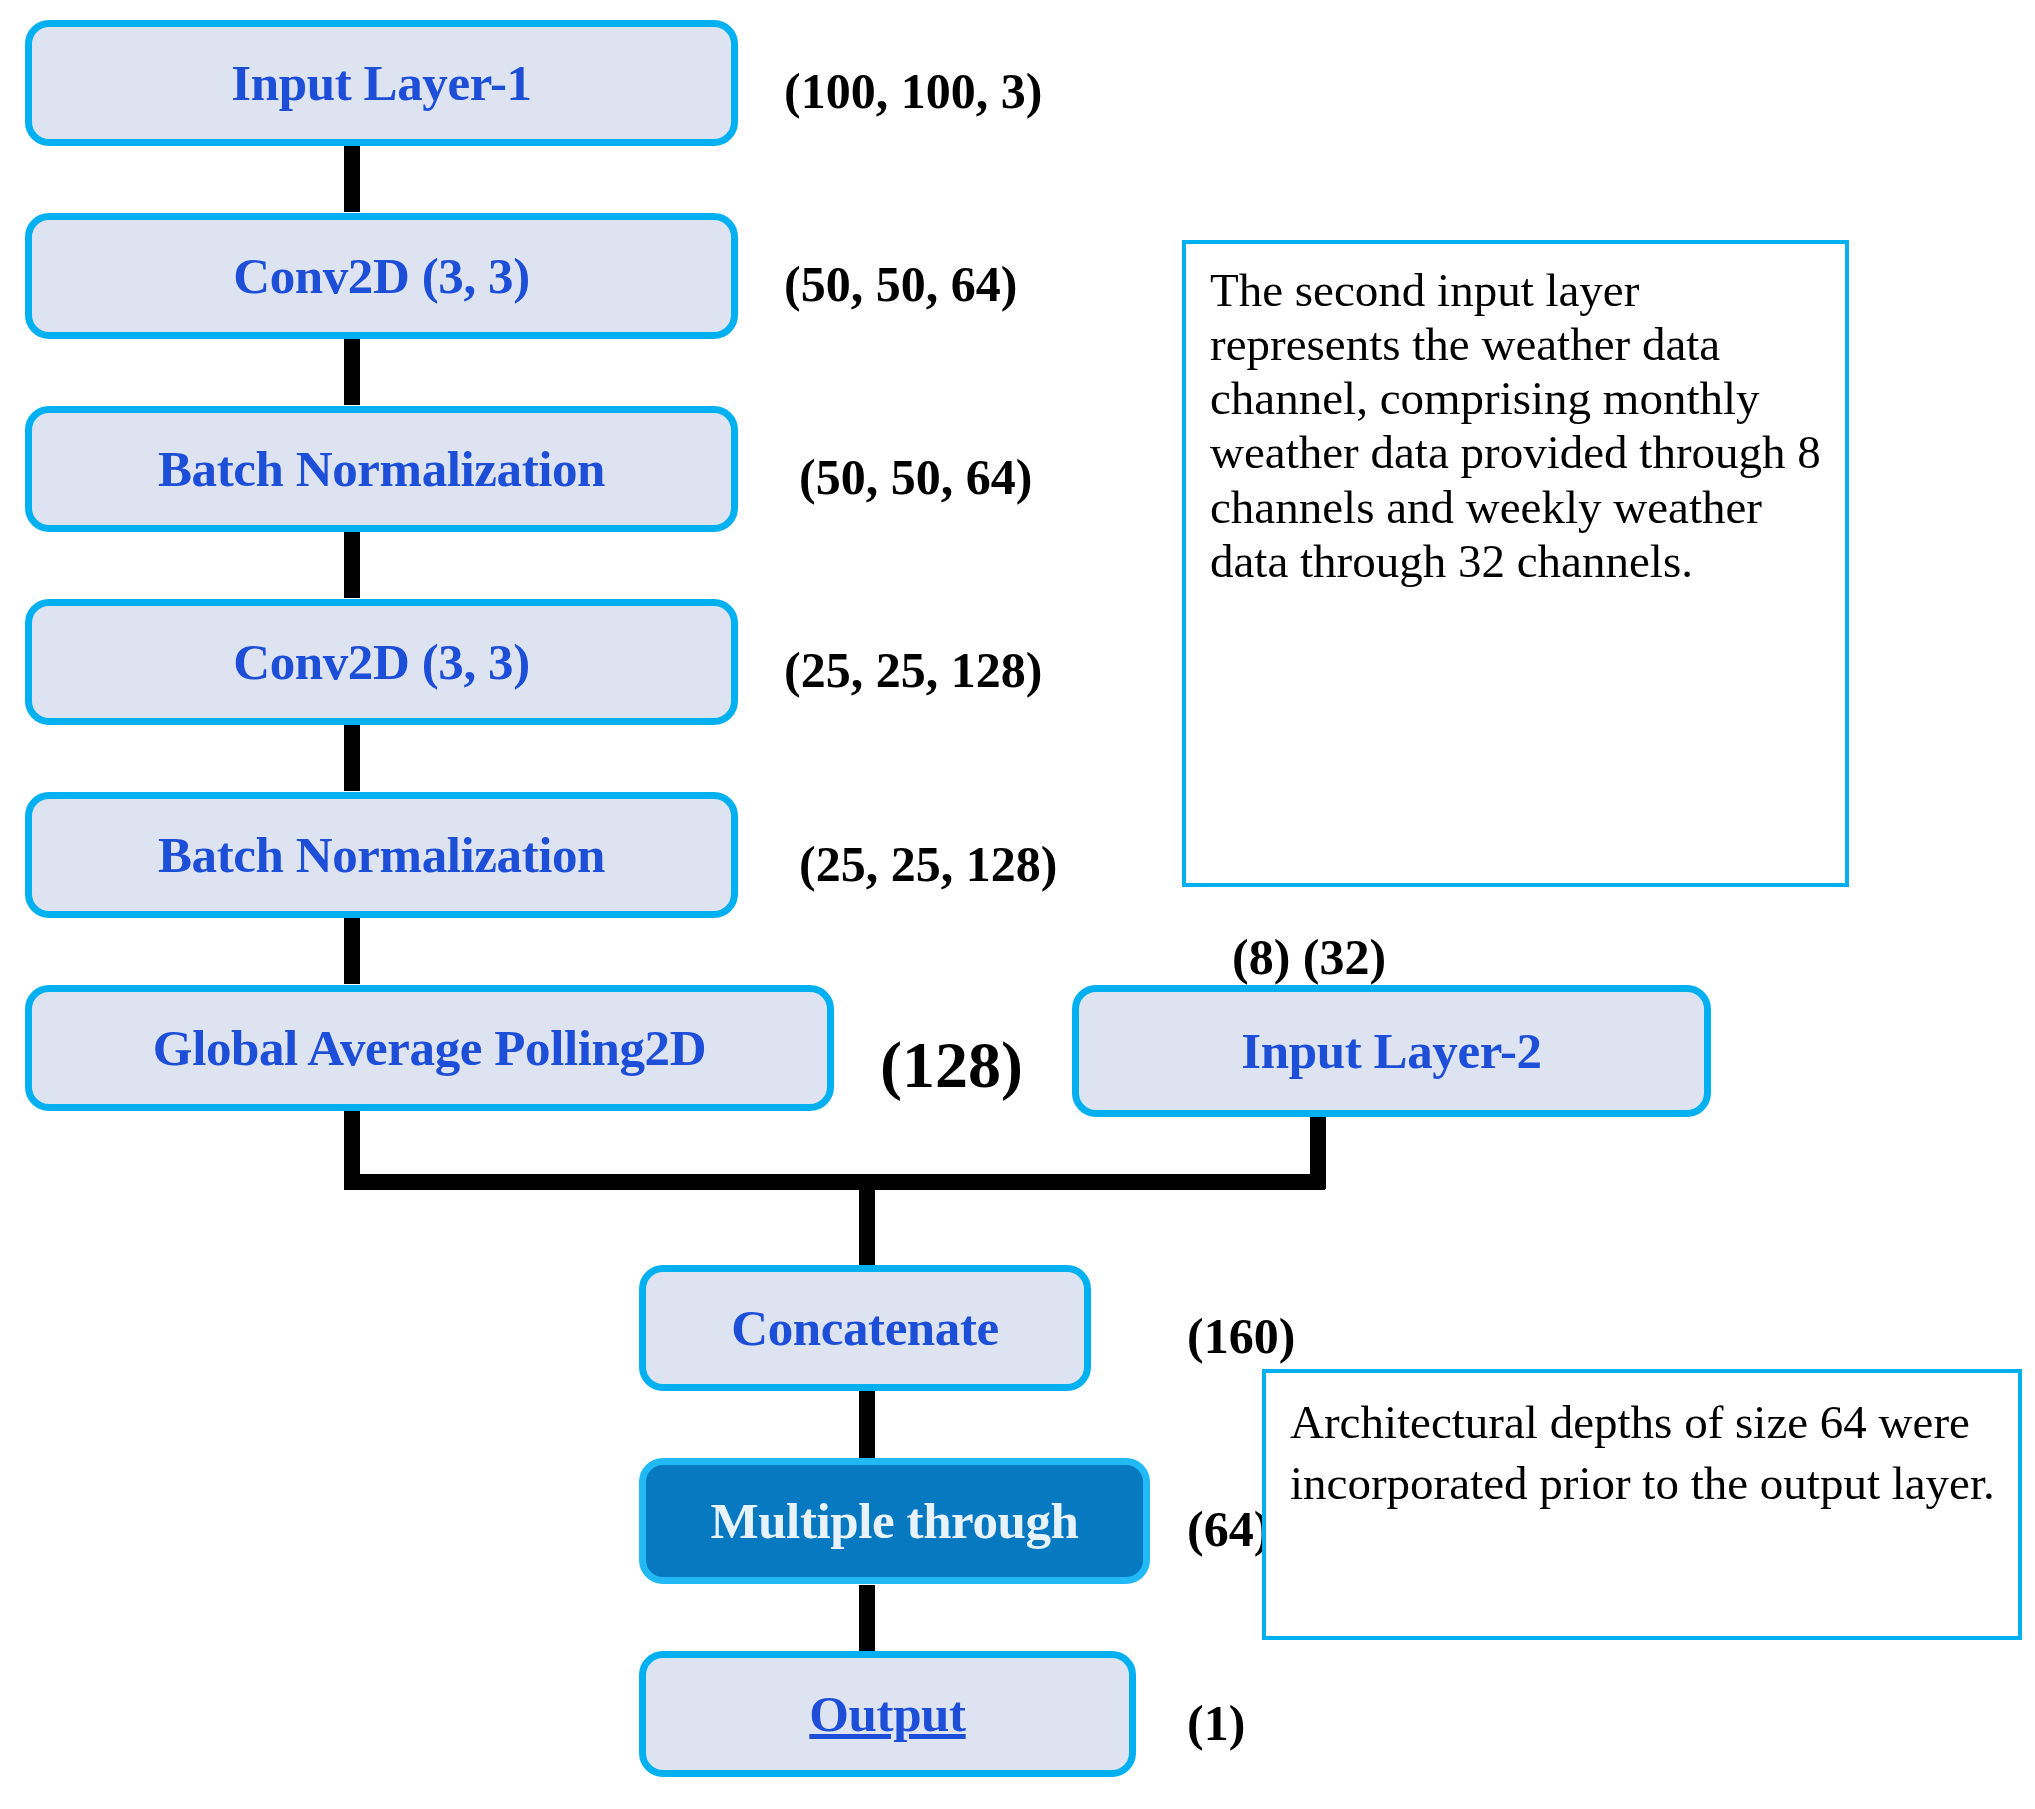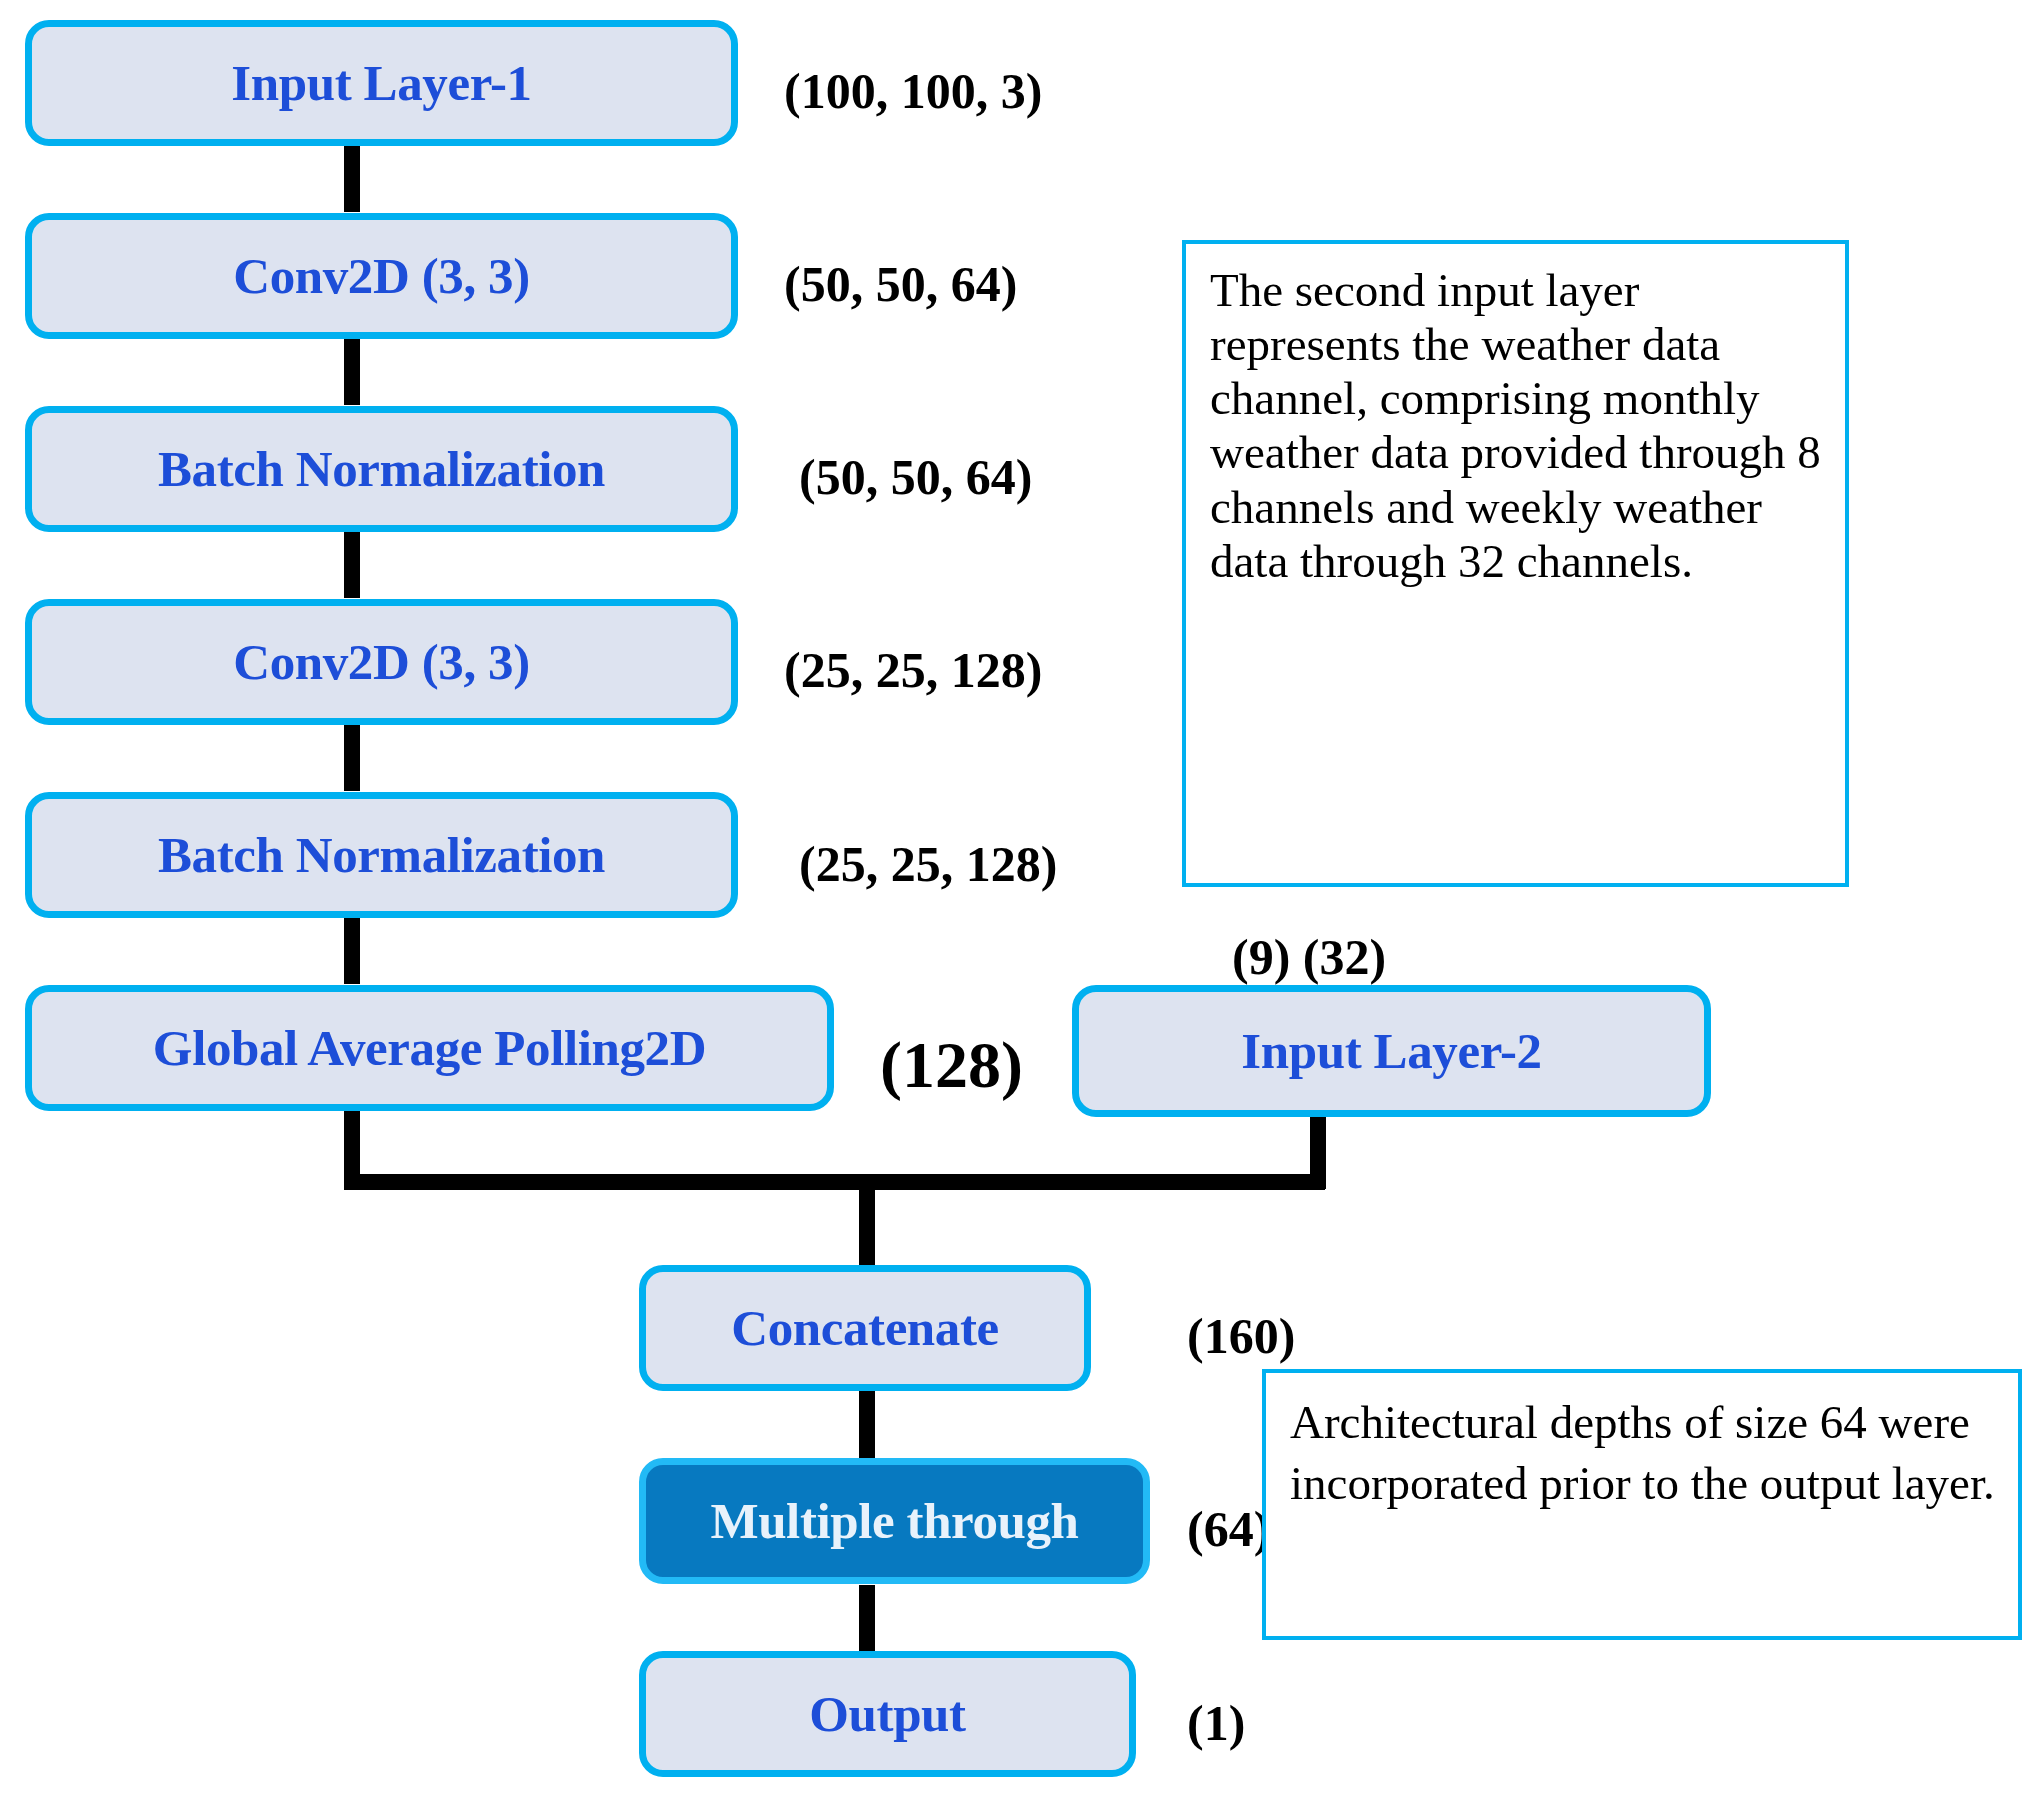--- a/index.html
+++ b/index.html
@@ -125,33 +125,33 @@
   <div class="shape" style="left:799px; top:831px; font-size:50px;">(25, 25, 128)</div>
 
   <div class="node" style="left:25px; top:985px; width:809px; height:126px; font-size:51px;">
     <span>Global Average Polling2D</span>
   </div>
   <div class="shape" style="left:880px; top:1024px; font-size:66px;">(128)</div>
 
   <div class="node" style="left:1072px; top:985px; width:639px; height:132px; font-size:51px;">
     <span>Input Layer-2</span>
   </div>
-  <div class="shape" style="left:1232px; top:924px; font-size:50px;">(9) (32)</div>
+  <div class="shape" style="left:1232px; top:924px; font-size:50px;">(8) (32)</div>
 
   <div class="node" style="left:639px; top:1265px; width:452px; height:126px; font-size:51px;">
     <span>Concatenate</span>
   </div>
   <div class="shape" style="left:1187px; top:1303px; font-size:50px;">(160)</div>
 
   <div class="node highlight" style="left:639px; top:1458px; width:511px; height:126px; font-size:51px;">
     <span>Multiple through</span>
   </div>
   <div class="shape" style="left:1187px; top:1496px; font-size:50px;">(64)</div>
 
-  <div class="node" style="left:639px; top:1651px; width:497px; height:126px; font-size:51px;">
+  <div class="node" style="left:639px; top:1651px; width:497px; height:126px; font-size:51px;text-decoration:underline;">
     <span>Output</span>
   </div>
   <div class="shape" style="left:1187px; top:1690px; font-size:50px;">(1)</div>
 
   <div class="note" style="left:1182px; top:240px; width:667px; height:647px;">
     <p style="font-size:47px; line-height:1.155;">The second input layer represents the weather data channel, comprising monthly weather data provided through 8 channels and weekly weather data through 32 channels.</p>
   </div>
 
   <div class="note" style="left:1262px; top:1369px; width:760px; height:271px;">
     <p style="font-size:47px; line-height:1.30;">Architectural depths of size 64 were incorporated prior to the output layer.</p>

